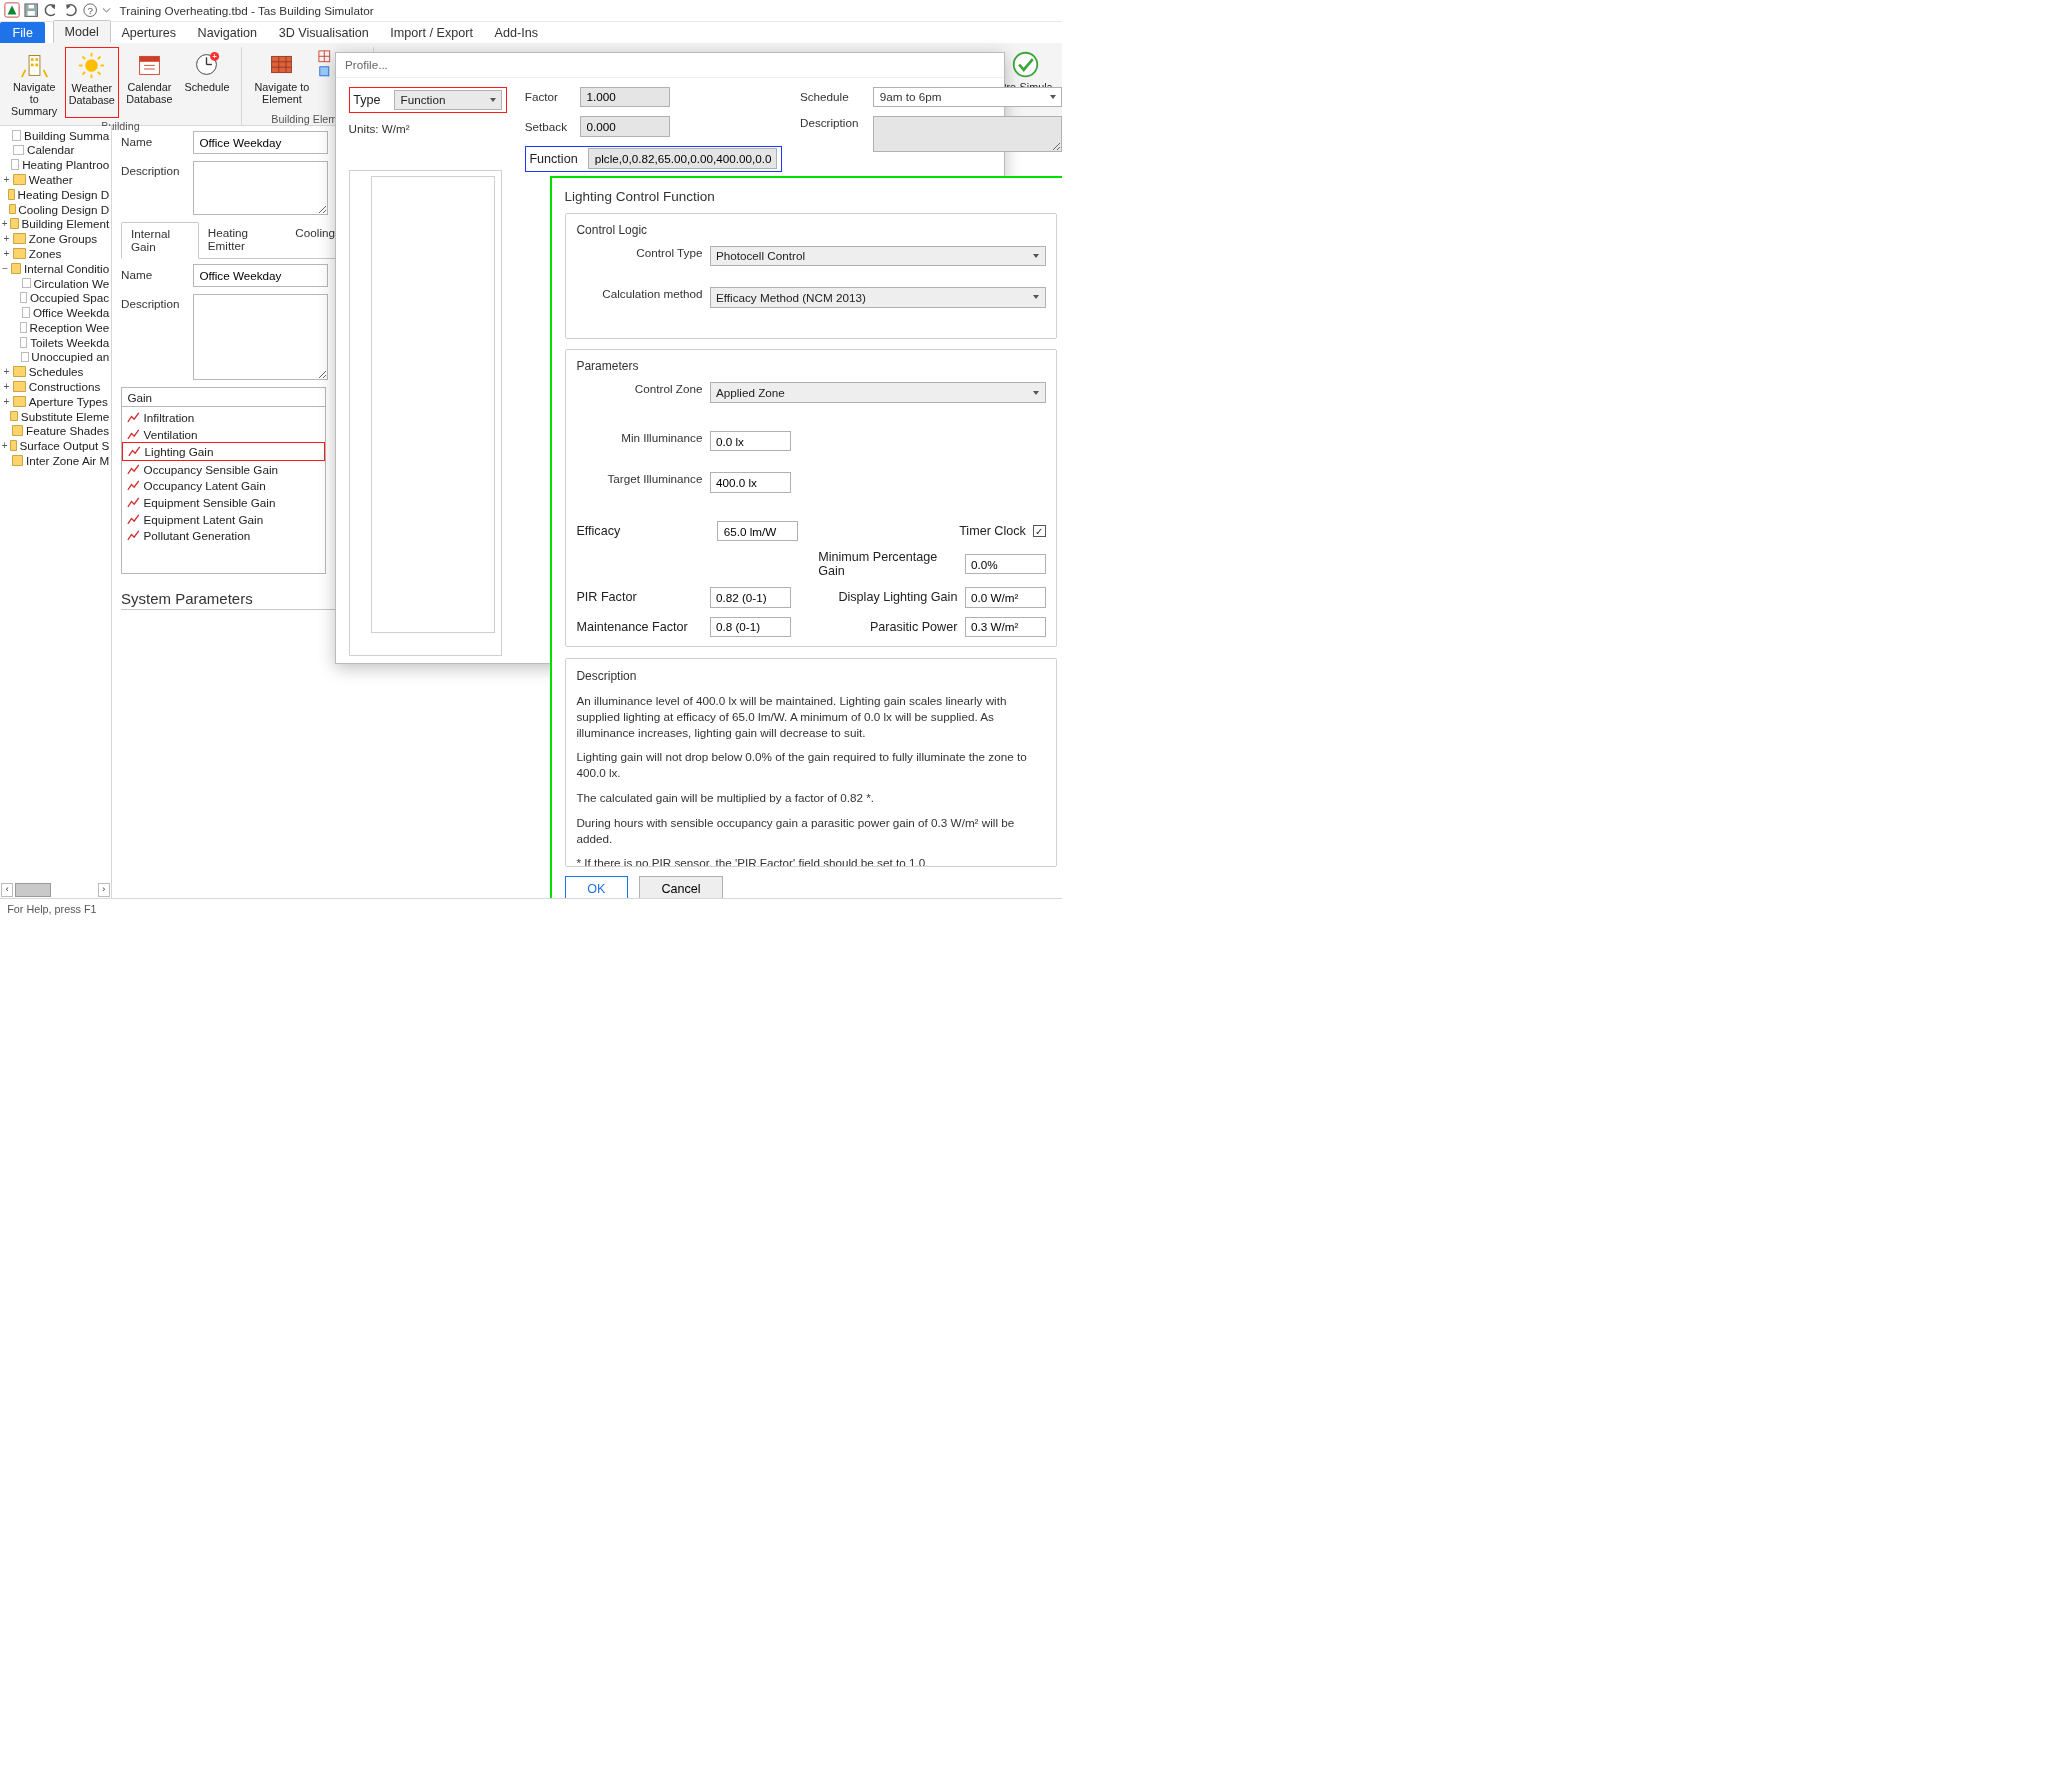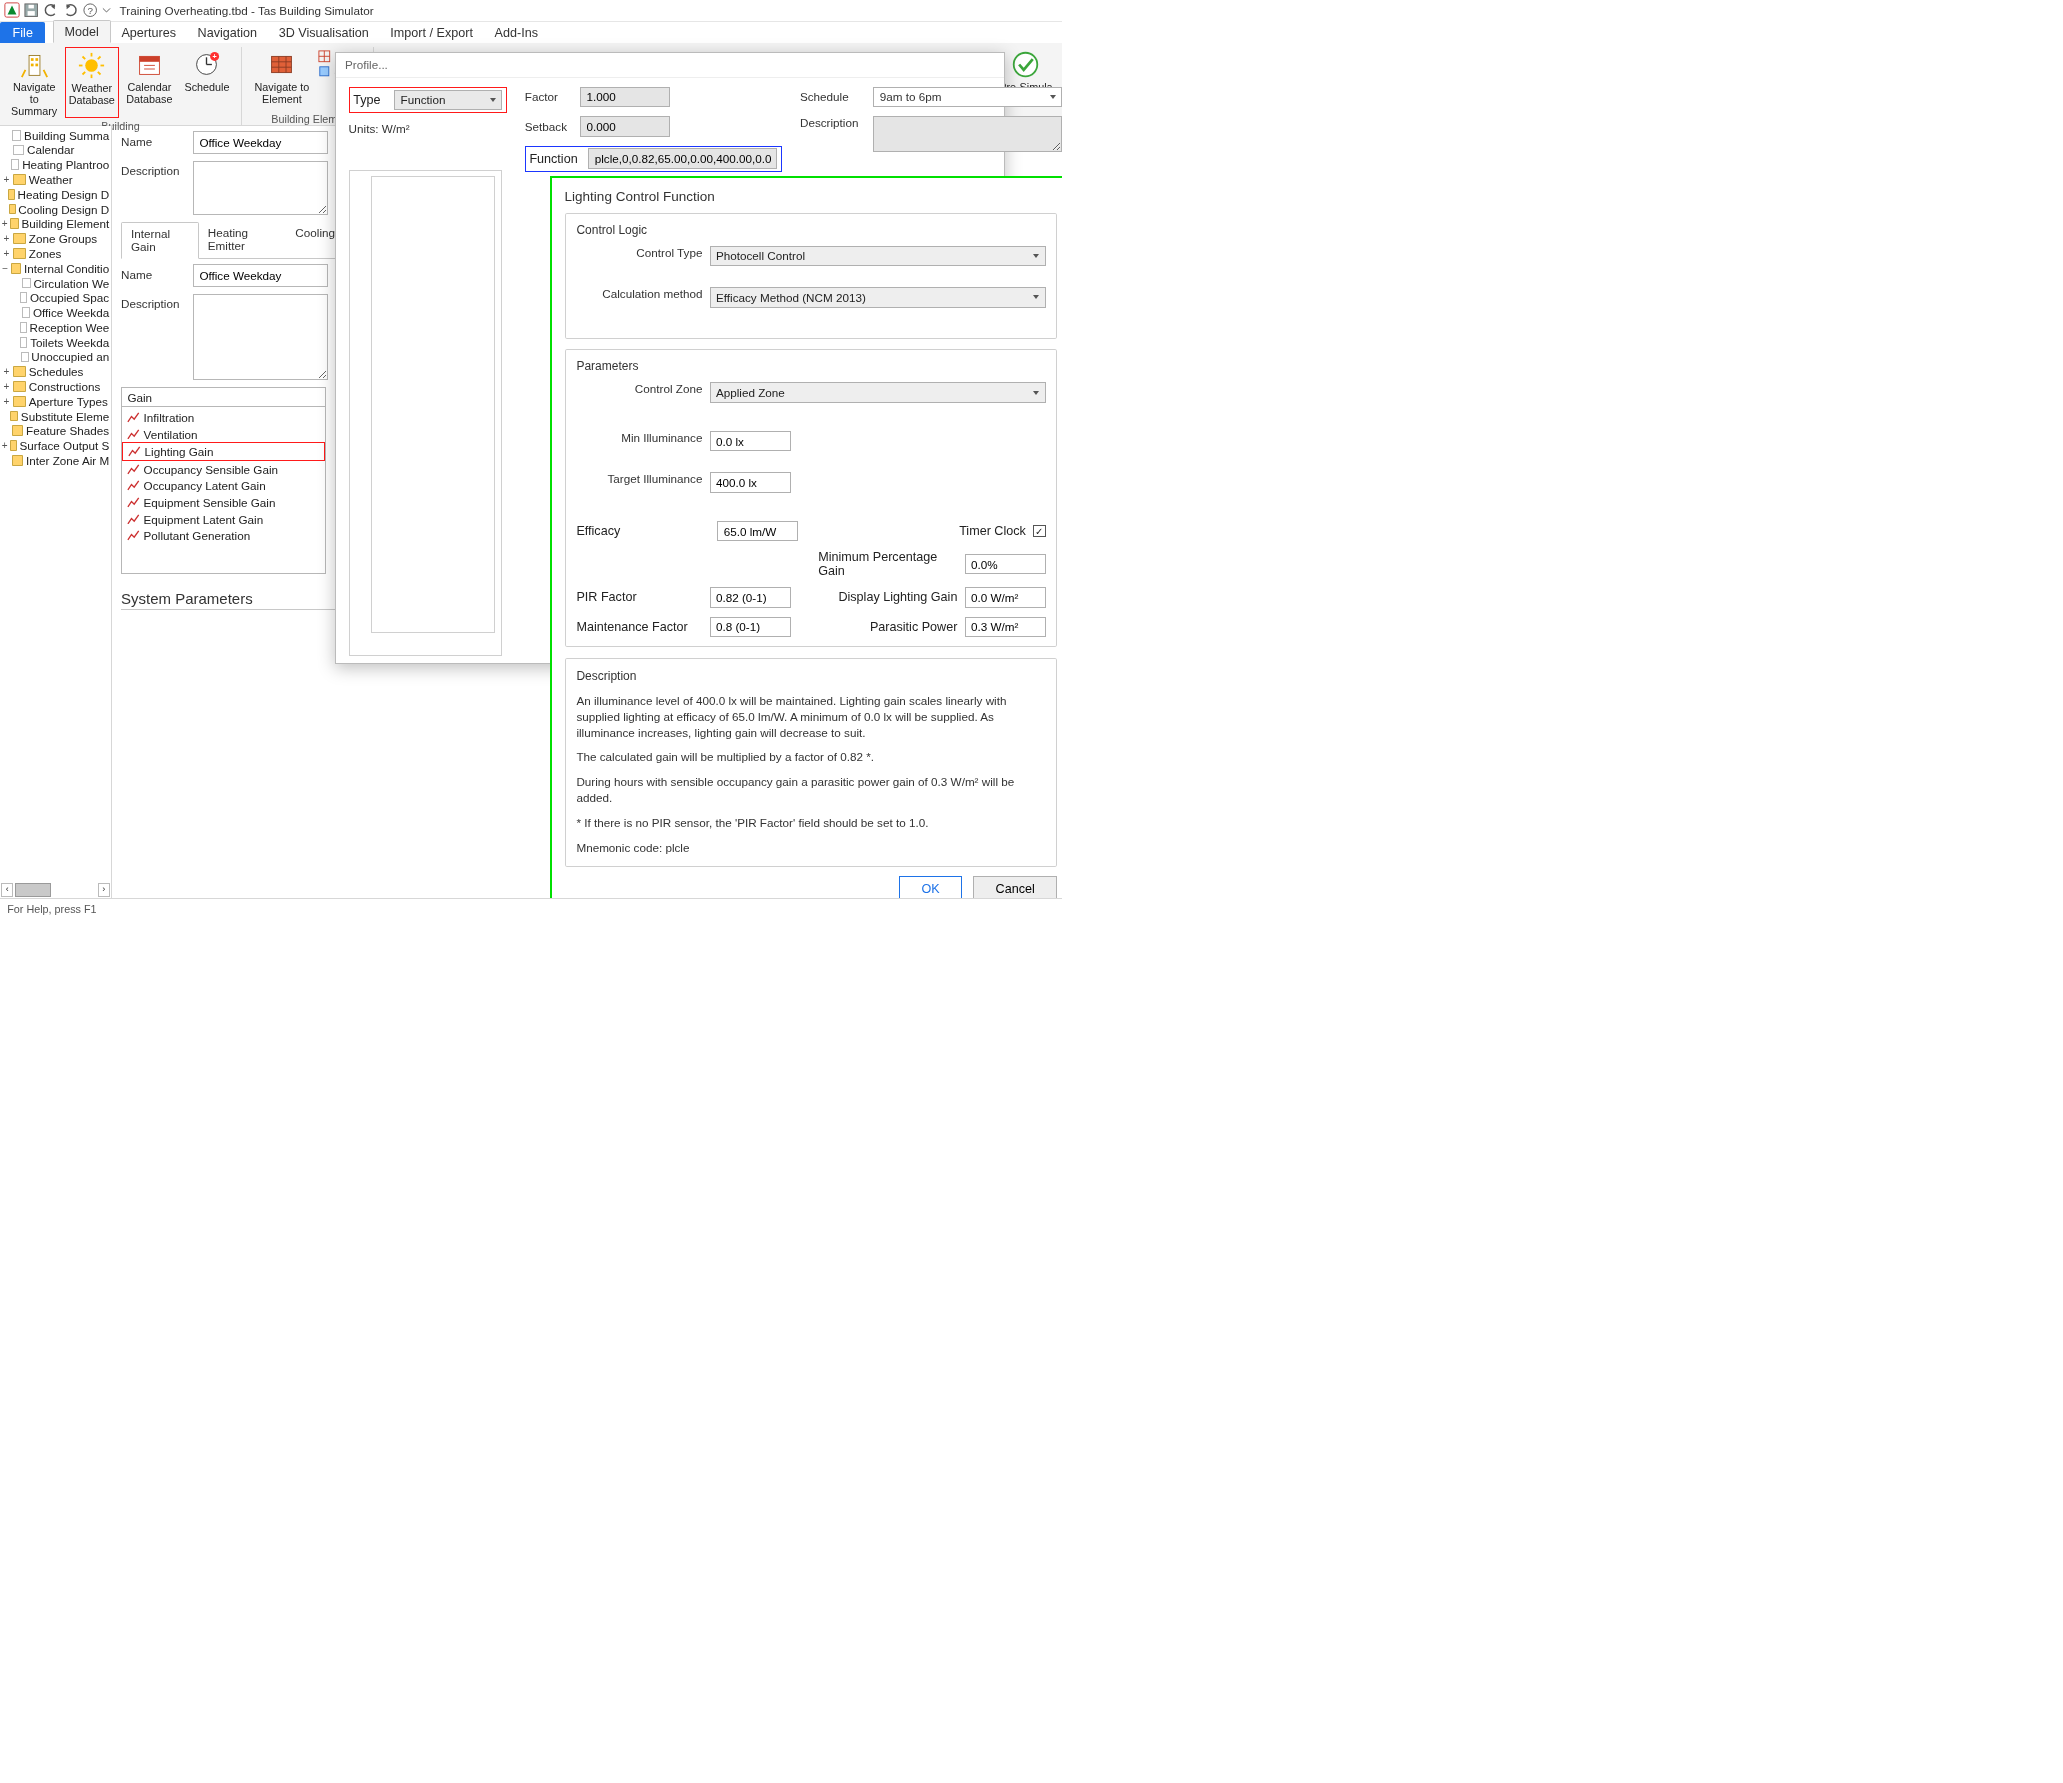--- a/index.html
+++ b/index.html
@@ -78,21 +78,21 @@
   .gd-section { border:0.9px solid #d0d0d0; border-radius:1.8px; margin-bottom:10.8px; padding:9px 10.8px 9px; background:#fff; }
   .gd-section-label { font-size:12px; color:#333; margin-bottom:9px; }
   .gd-row { display:flex; align-items:flex-start; margin-bottom:21px; gap:7.2px; }
   .gd-row .lbl { text-align:right; font-size:11.7px; color:#333; }
   .gd-input { border:0.9px solid #b0b0b0; padding:2.7px 5.4px; font-size:11.7px; background:#fff; width:81px; }
   .gd-select { border:0.9px solid #b0b0b0; background:#eee; padding:2.7px 20px 2.7px 5.4px; font-size:11.7px; position:relative; display:inline-flex; align-items:center; flex:1; }
   .gd-select::after { content:""; position:absolute; right:5.4px; top:50%; width:0;height:0;border-left:3.6px solid transparent;border-right:3.6px solid transparent;border-top:4.5px solid #555; transform:translateY(-50%); }
   .gd-cb { width:12.6px;height:12.6px;border:0.9px solid #555;display:inline-flex;align-items:center;justify-content:center;font-size:10px; }
   .gd-desc { border:0.9px solid #d0d0d0; border-radius:1.8px; padding:9px 10.8px; font-size:11.7px; color:#333; line-height:1.35; flex:1; overflow:auto; }
   .gd-desc p { margin:0 0 9px; }
-  .gd-buttons { display:flex; justify-content:flex-end; gap:10.8px; padding-top:9px; }
+  .gd-buttons { display:flex; justify-content:flex-start; gap:10.8px; padding-top:9px; }
   .gd-btn { padding:4.5px 21.6px; font-size:12.6px; border:0.9px solid #b0b0b0; background:#eee; }
   .gd-btn.primary { border:1.8px solid #1e73e8; background:#fff; color:#1e73e8; }
 
   .two-col { display:grid; grid-template-columns: repeat(2, 1fr); column-gap:14.4px; row-gap:9px; align-items:center; }
 
   
   .status { position:absolute; left:0; bottom:0; right:0; height:20px; border-top:0.9px solid #d7d7d7; font-size:10.8px; color:#555; padding:3.6px 7.2px; background:#fff; }
 
   
   svg { display:block; }
@@ -602,20 +602,21 @@
       <div style="display:flex;align-items:center;justify-content:flex-end;gap:7.2px;">
         <span class="lbl">Parasitic Power</span>
         <input class="gd-input" value="0.3 W/m²" style="">
       </div>
     </div>
   </div>
 
   <div class="gd-desc">
     <div class="gd-section-label">Description</div>
     <p>An illuminance level of 400.0 lx will be maintained. Lighting gain scales linearly with supplied lighting at efficacy of 65.0 lm/W. A minimum of 0.0 lx will be supplied. As illuminance increases, lighting gain will decrease to suit.</p>
+    <p>Lighting gain will not drop below 0.0% of the gain required to fully illuminate the zone to 400.0 lx.</p>
     <p>The calculated gain will be multiplied by a factor of 0.82 *.</p>
     <p>During hours with sensible occupancy gain a parasitic power gain of 0.3 W/m² will be added.</p>
     <p>* If there is no PIR sensor, the 'PIR Factor' field should be set to 1.0.</p>
     <p>Mnemonic code: plcle</p>
   </div>
 
   <div class="gd-buttons">
     <button class="gd-btn primary">OK</button>
     <button class="gd-btn">Cancel</button>
   </div>

